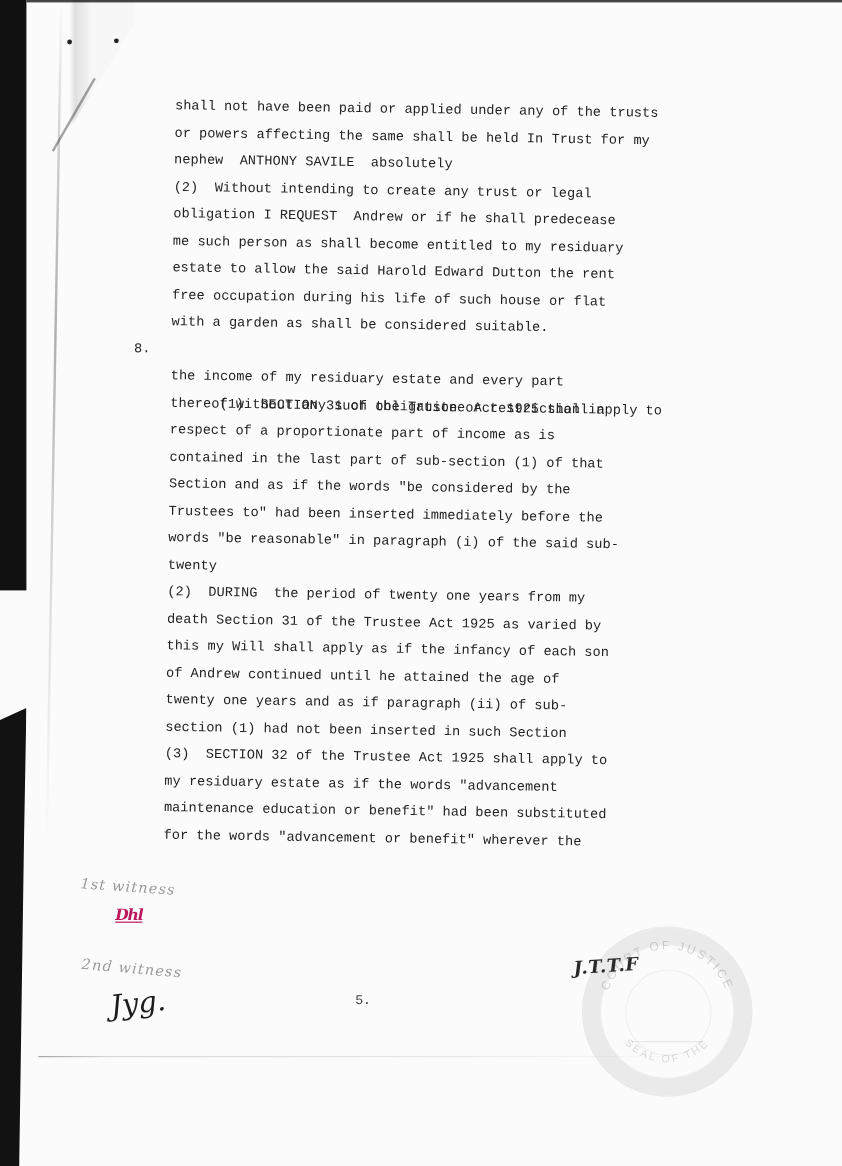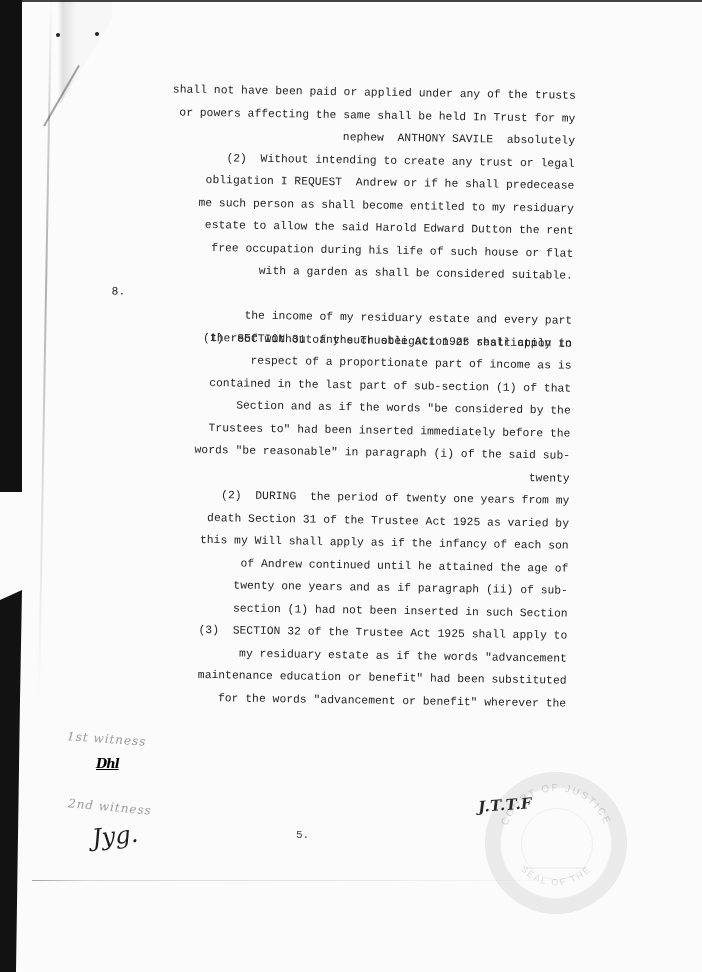--- a/index.html
+++ b/index.html
@@ -13,21 +13,20 @@
       position: relative;
       overflow: hidden;
       font-family: "Liberation Mono", "DejaVu Sans Mono", monospace;
     }
     .page {
       position: absolute;
       left: 0; top: 0;
       width: 702px; height: 972px;
       background: #fbfbfb;
       overflow: hidden;
-      text-align: right;
     }
     
     .scan-border-top {
       position: absolute;
       left: 0; top: 0;
       width: 22px; height: 492px;
       background: #111111;
     }
     .scan-border-bottom {
       position: absolute;
@@ -118,21 +117,21 @@
       letter-spacing: 1px;
       white-space: nowrap;
     }
     .hand-witness-1 { left: 67px; top: 732px; transform: rotate(4deg); }
     .hand-witness-2 { left: 68px; top: 800px; transform: rotate(5deg); }
     .sig {
       position: absolute;
       font-family: "DejaVu Serif", serif;
       font-style: italic;
       font-weight: bold;
-      color: #000000;
+      color: #be185d;
       white-space: nowrap;
     }
     .sig-1 { left: 96px; top: 756px; font-size: 13px; letter-spacing: -1px; text-decoration: underline; }
     .sig-2 { left: 92px; top: 822px; font-size: 24px; font-weight: normal; color: #1c1c1c; transform: rotate(-6deg); }
     .sig-3 { left: 478px; top: 796px; font-size: 15px; color: #2a2a2a; transform: rotate(-4deg); letter-spacing: 0.5px; }
 
     
     .seal {
       position: absolute;
       left: 485px;

